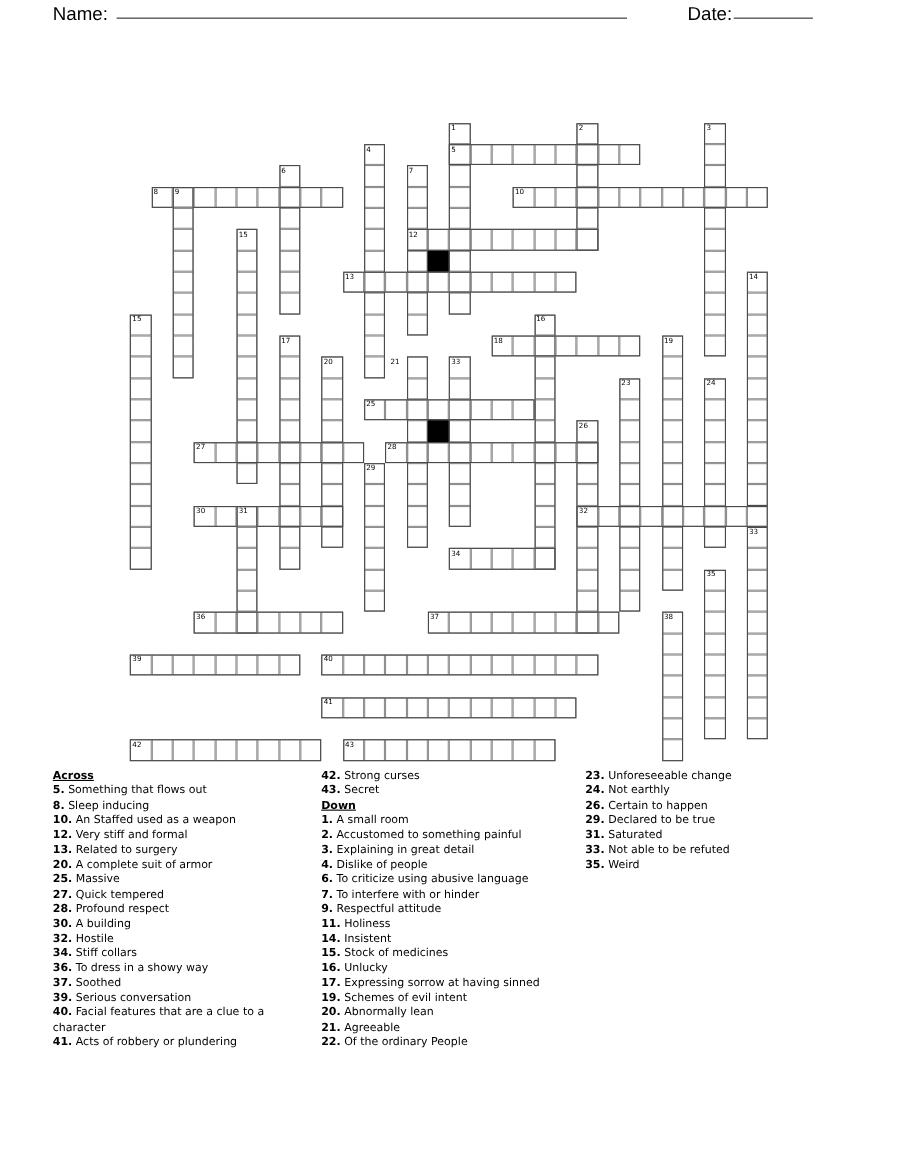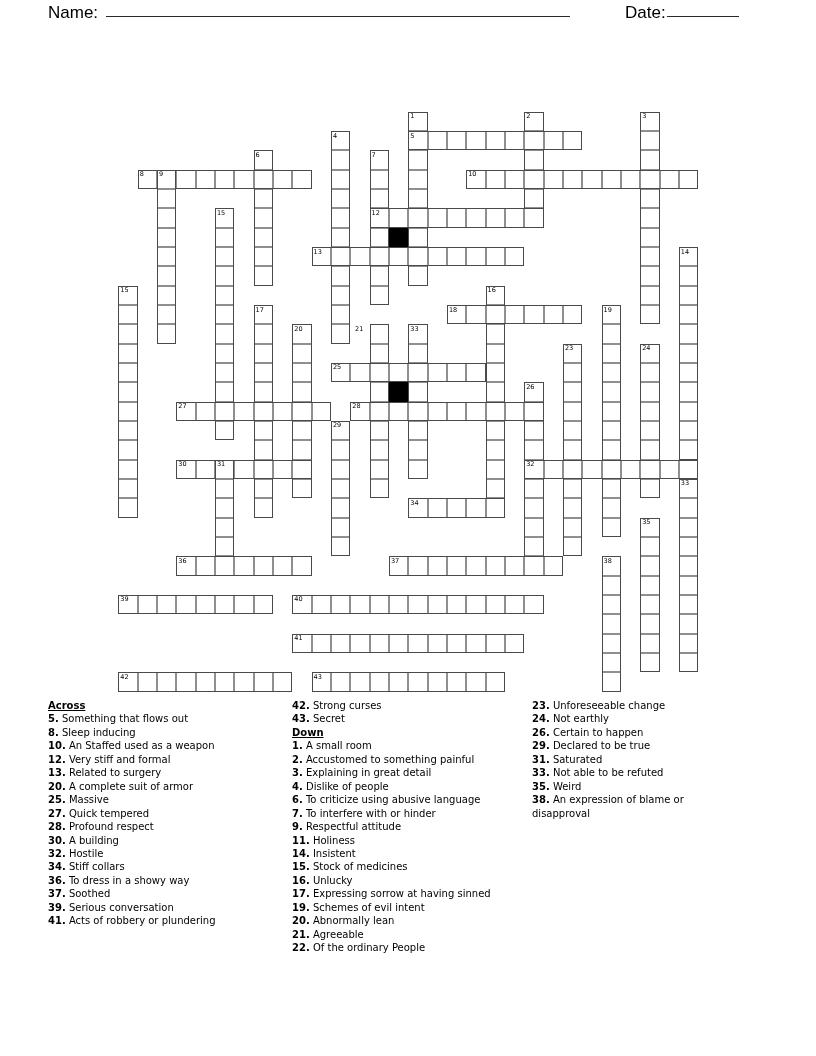--- a/index.html
+++ b/index.html
@@ -531,20 +531,21 @@
       <div class="clue"><b>20.</b> A complete suit of armor</div>
       <div class="clue"><b>25.</b> Massive</div>
       <div class="clue"><b>27.</b> Quick tempered</div>
       <div class="clue"><b>28.</b> Profound respect</div>
       <div class="clue"><b>30.</b> A building</div>
       <div class="clue"><b>32.</b> Hostile</div>
       <div class="clue"><b>34.</b> Stiff collars</div>
       <div class="clue"><b>36.</b> To dress in a showy way</div>
       <div class="clue"><b>37.</b> Soothed</div>
       <div class="clue"><b>39.</b> Serious conversation</div>
+      <div class="clue"><b>40.</b> Facial features that are a clue to a character</div>
       <div class="clue"><b>41.</b> Acts of robbery or plundering</div>
     </div>
   <div class="clue-col" id="clue-col-2" style="left:292px;top:699px;width:238px;">
       <div class="clue"><b>42.</b> Strong curses</div>
       <div class="clue"><b>43.</b> Secret</div>
       <div class="clue-head">Down</div>
       <div class="clue"><b>1.</b> A small room</div>
       <div class="clue"><b>2.</b> Accustomed to something painful</div>
       <div class="clue"><b>3.</b> Explaining in great detail</div>
       <div class="clue"><b>4.</b> Dislike of people</div>
@@ -562,15 +563,14 @@
       <div class="clue"><b>22.</b> Of the ordinary People</div>
     </div>
   <div class="clue-col" id="clue-col-3" style="left:532px;top:699px;width:180px;">
       <div class="clue"><b>23.</b> Unforeseeable change</div>
       <div class="clue"><b>24.</b> Not earthly</div>
       <div class="clue"><b>26.</b> Certain to happen</div>
       <div class="clue"><b>29.</b> Declared to be true</div>
       <div class="clue"><b>31.</b> Saturated</div>
       <div class="clue"><b>33.</b> Not able to be refuted</div>
       <div class="clue"><b>35.</b> Weird</div>
-      <div class="clue"><b>38.</b> An expression of blame or disapproval</div>
     </div>
 </div>
 
 </body></html>

